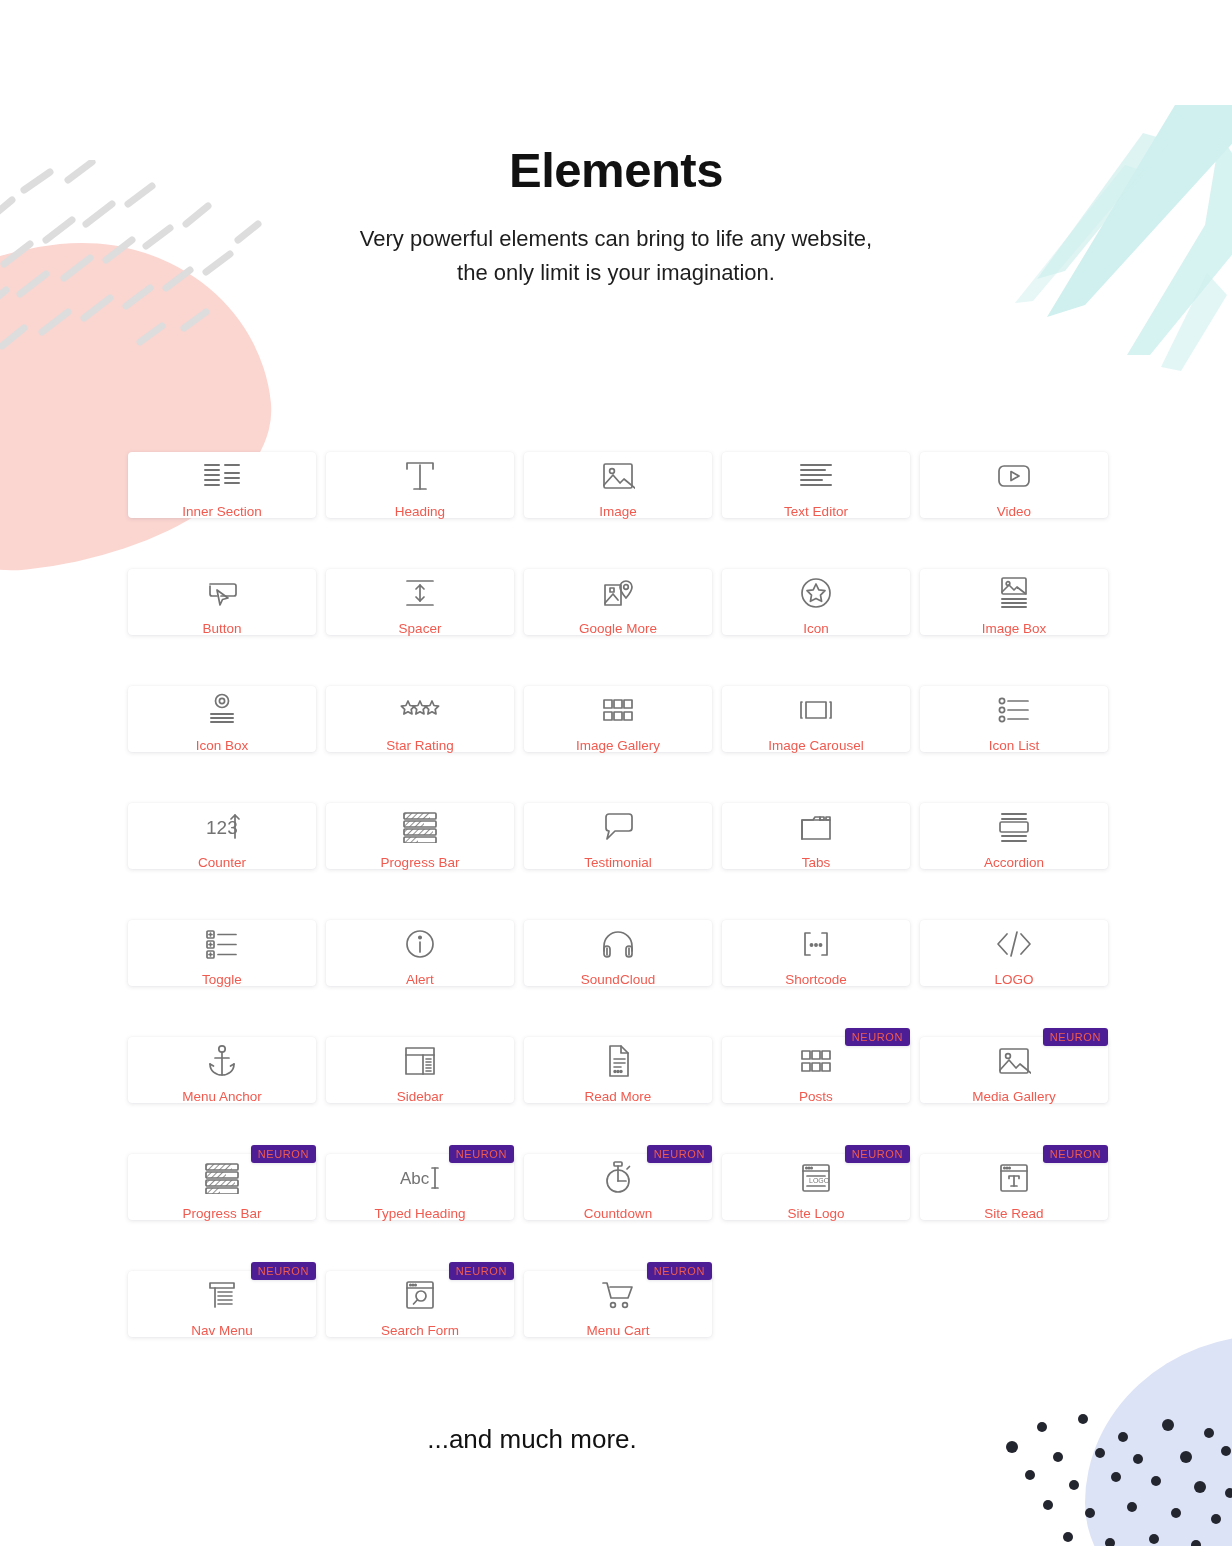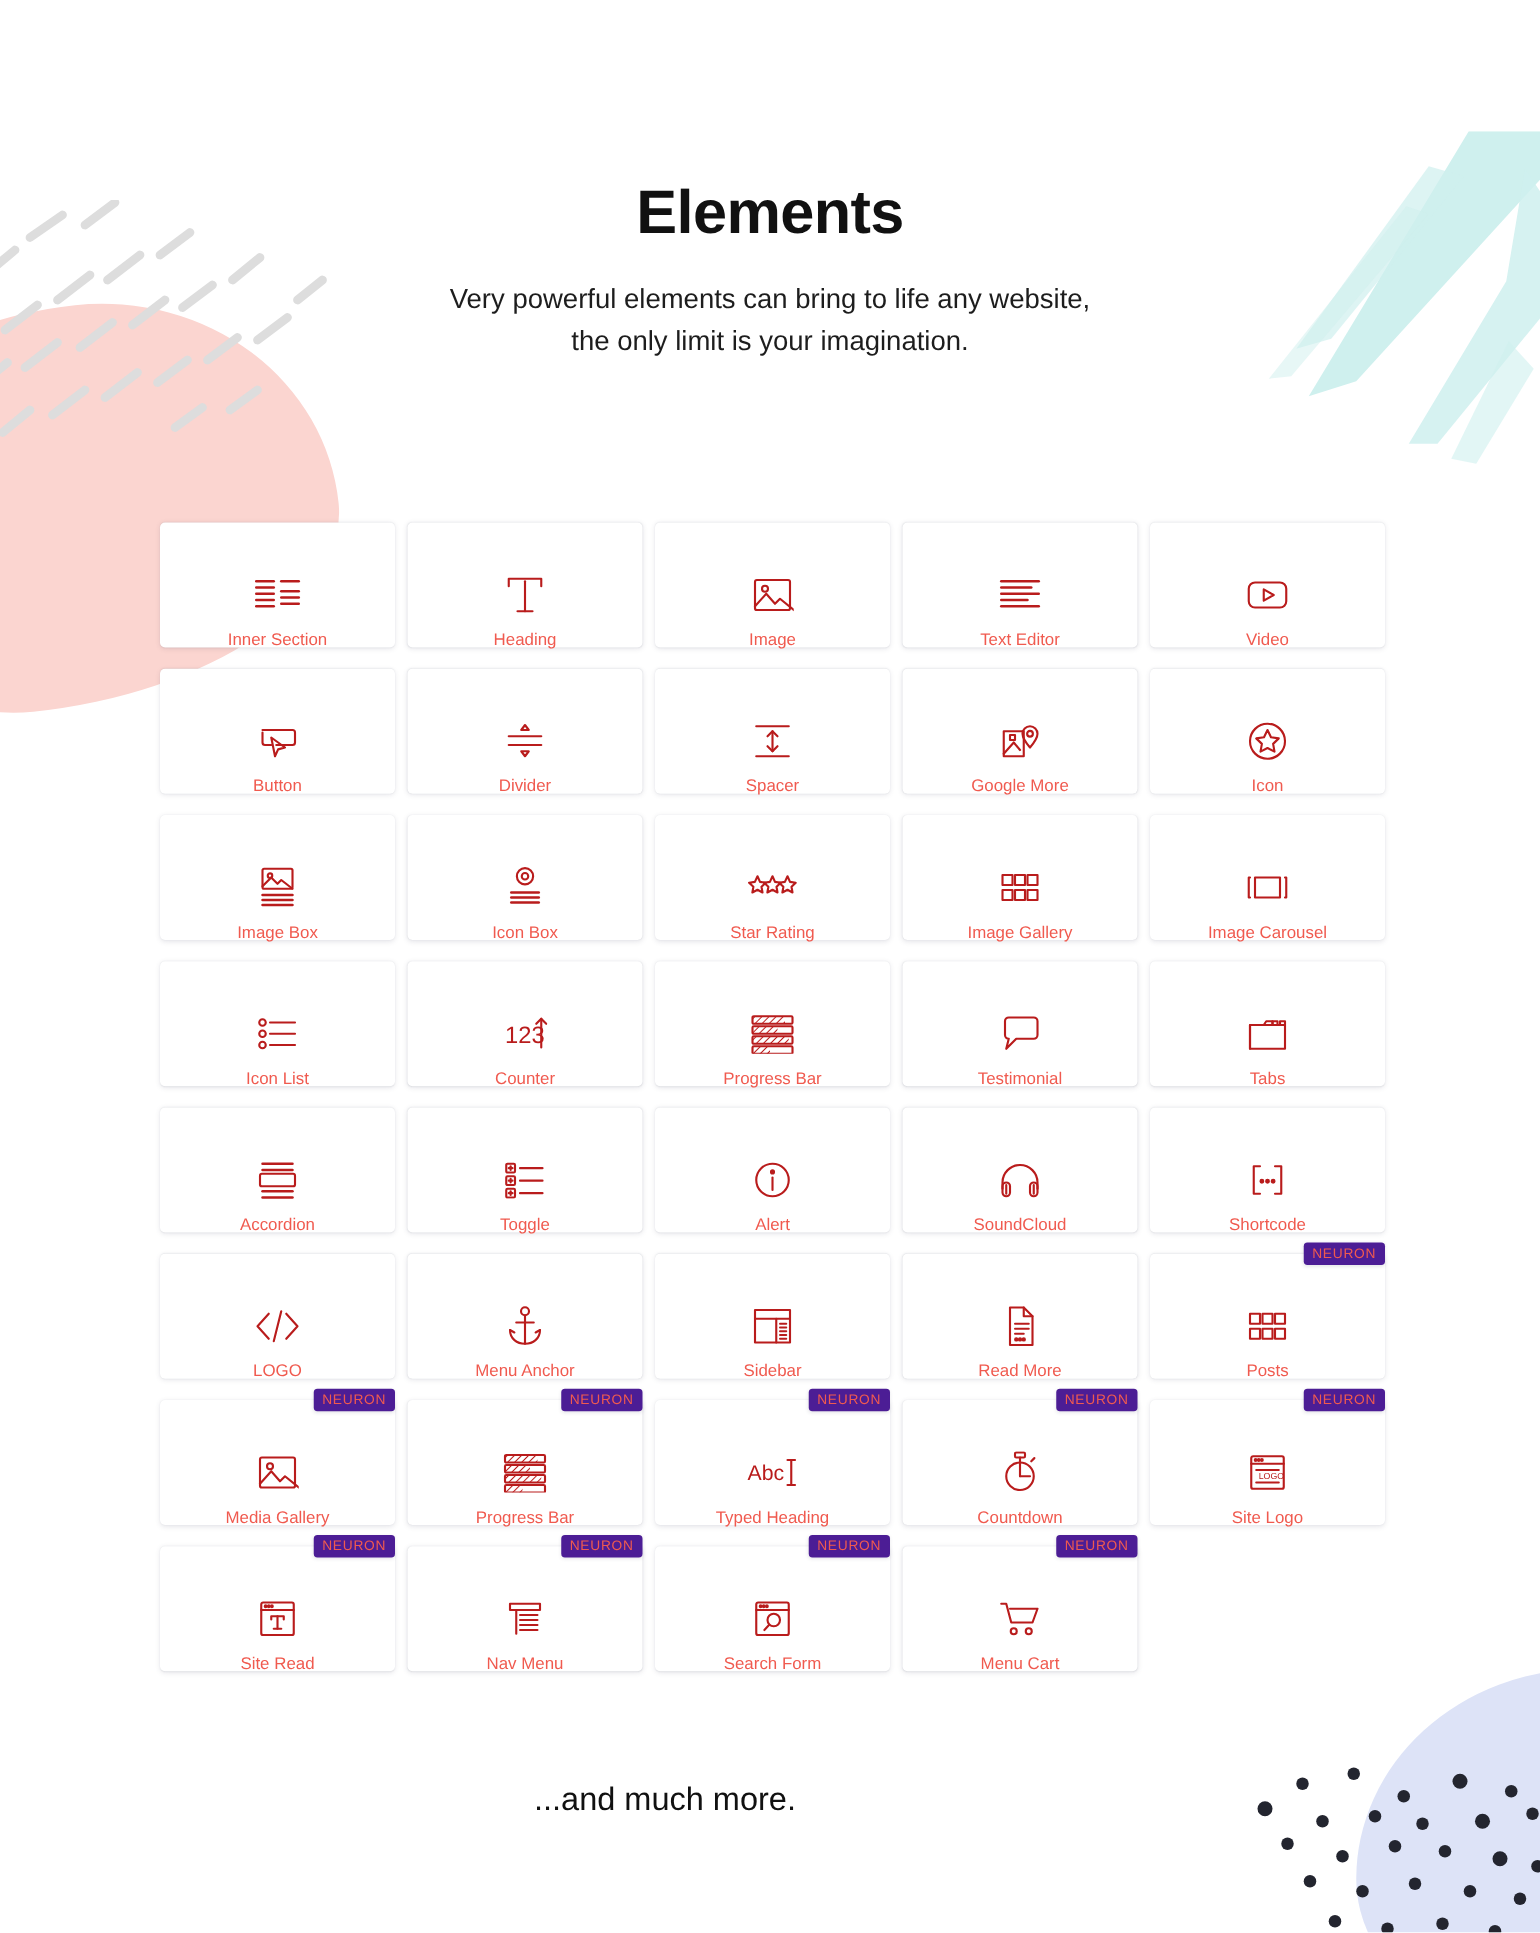--- a/index.html
+++ b/index.html
@@ -71,27 +71,28 @@
   .element-card {
     position: relative;
     background: #ffffff;
     border-radius: 4px;
     box-shadow: 0 1px 4px rgba(60,64,90,0.13), 0 0 1px rgba(60,64,90,0.09);
     display: flex;
     flex-direction: column;
     align-items: center;
     justify-content: flex-end;
     overflow: visible;
+    margin-top: 34px;
   }
   .card-icon {
     height: 42px;
     display: flex;
     align-items: center;
     justify-content: center;
-    color: #b91c1c;
+    color: #737373;
     margin-top: 4px;
   }
   .card-icon svg { display: block; }
   .card-label {
     margin-top: 8px;
     font-size: 13.5px;
     color: #F05A4F;
     text-align: center;
     line-height: 1;
     white-space: nowrap;
@@ -278,33 +279,20 @@
      <path d="M12 12l3 15 2.5-5.5L23 20z"></path>
             </g>
           </svg>
         </span>
         <span class="card-label">Button</span>
       </div>
       <div class="element-card">
         <span class="card-icon">
           <svg width="34" height="34" viewBox="0 0 34 34">
             <g fill="none" stroke="currentColor" stroke-width="1.7" stroke-linecap="round" stroke-linejoin="round">
-     <path d="M14 8l3-4 3 4z"></path>
-              <line x1="4" y1="13" x2="30" y2="13"></line>
-              <line x1="4" y1="20" x2="30" y2="20"></line>
-              <path d="M14 25l3 4 3-4z"></path>
-            </g>
-          </svg>
-        </span>
-        <span class="card-label">Divider</span>
-      </div>
-      <div class="element-card">
-        <span class="card-icon">
-          <svg width="34" height="34" viewBox="0 0 34 34">
-            <g fill="none" stroke="currentColor" stroke-width="1.7" stroke-linecap="round" stroke-linejoin="round">
      <line x1="4" y1="5" x2="30" y2="5"></line>
               <line x1="4" y1="29" x2="30" y2="29"></line>
      <path d="M17 9v16"></path>
               <path d="M13 13l4-4 4 4"></path>
               <path d="M13 21l4 4 4-4"></path>
             </g>
           </svg>
         </span>
         <span class="card-label">Spacer</span>
       </div>

